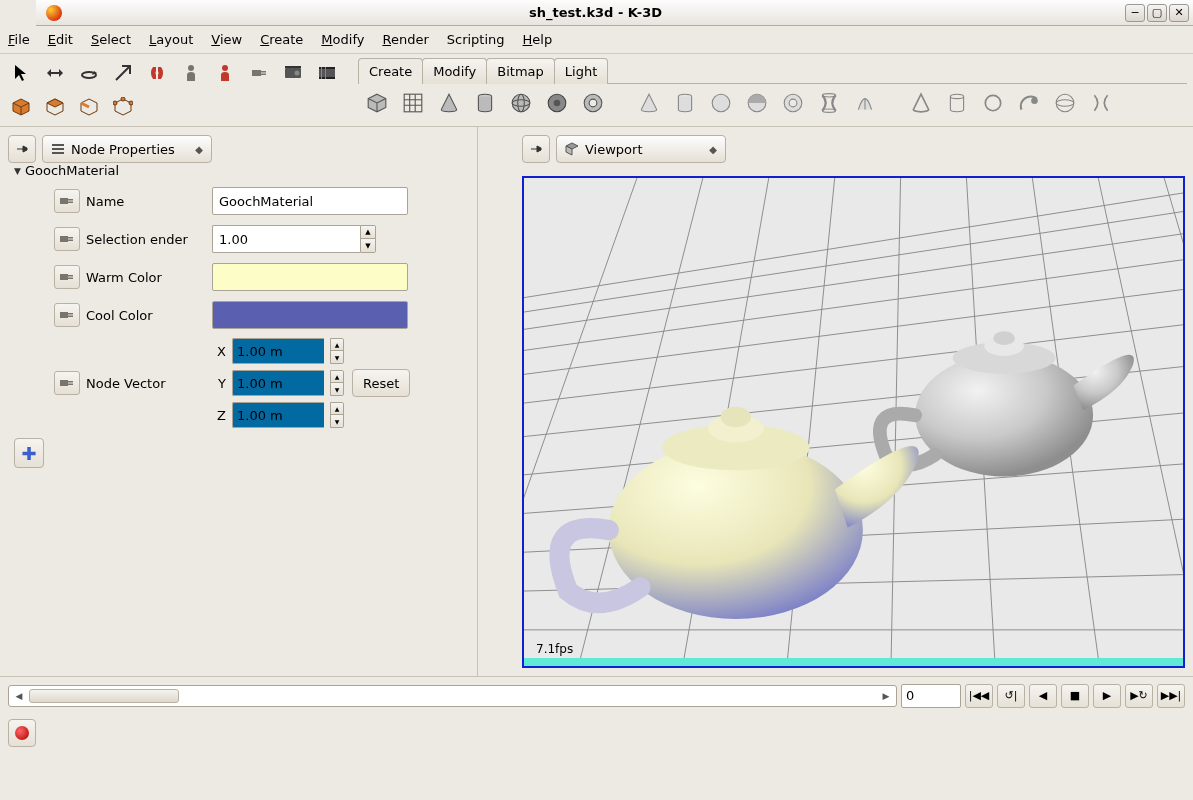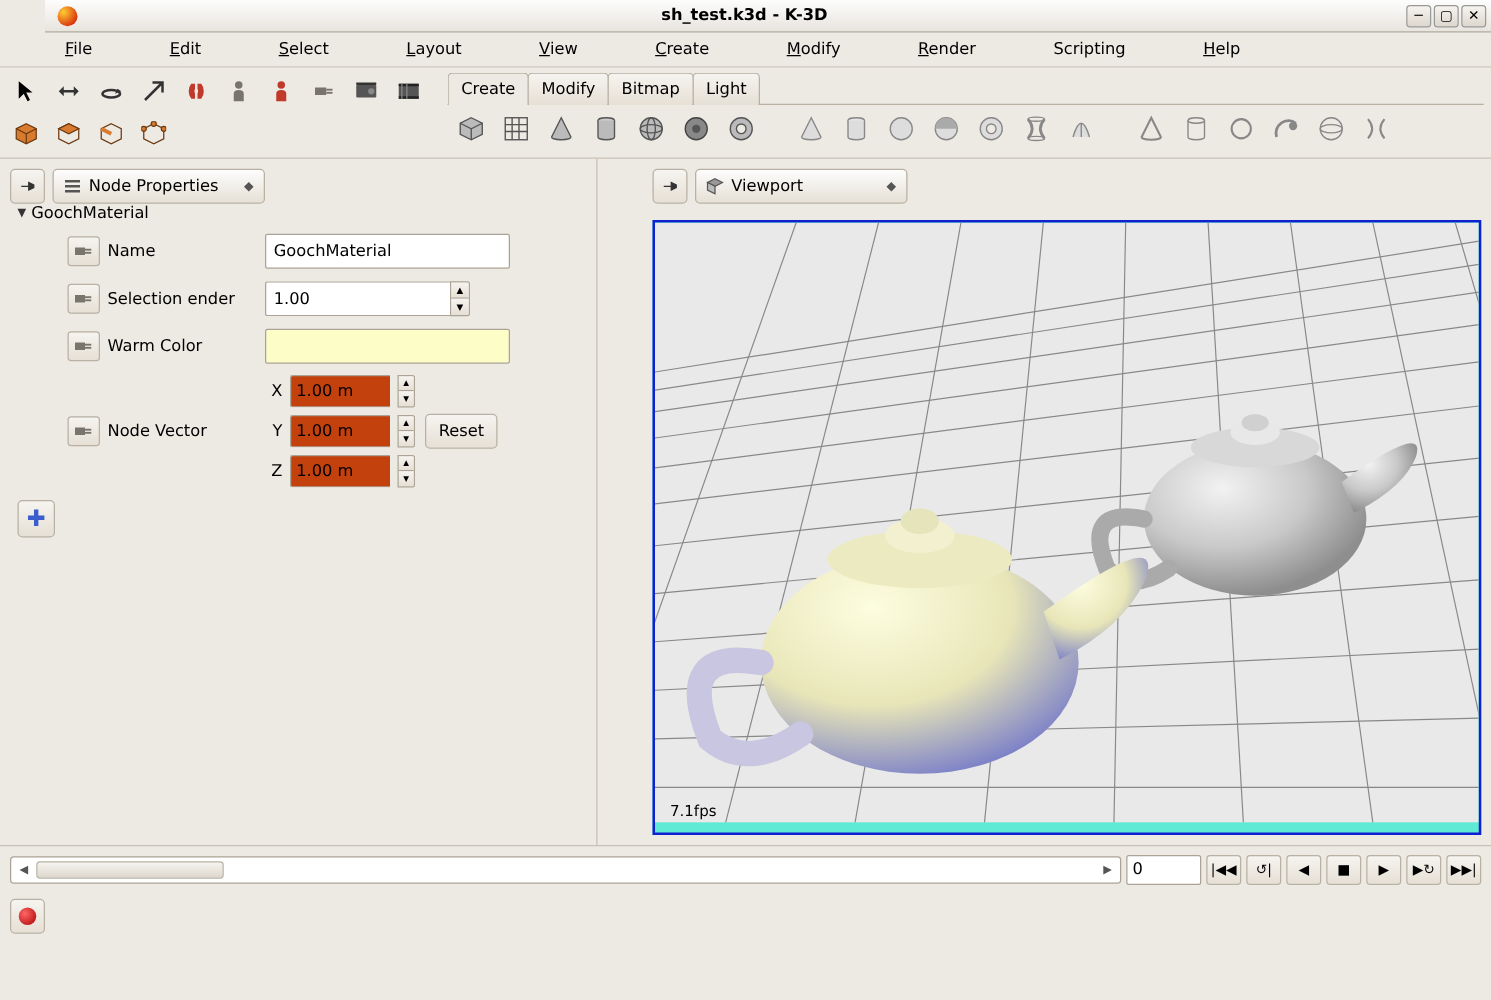--- a/index.html
+++ b/index.html
@@ -6,21 +6,21 @@
 body { background: #ede9e3; width: 1193px; height: 800px; overflow: hidden; color: #000; }
 
 
 .titlebar { height: 26px; background: linear-gradient(#fdfdfd,#e8e4de); border-bottom: 1px solid #b0aaa0; display: flex; align-items: center; padding: 0 4px; margin-left: 36px; }
 .titlebar .app-icon { width: 16px; height: 16px; margin: 0 6px; background: radial-gradient(circle at 30% 30%, #ffcc33, #cc0000); border-radius: 50%; }
 .titlebar .title { flex: 1; text-align: center; font-weight: bold; }
 .titlebar .winbtn { width: 20px; height: 18px; margin-left: 2px; border: 1px solid #999; background: linear-gradient(#f6f4f0,#ddd7cd); border-radius: 3px; display: flex; align-items: center; justify-content: center; font-size: 11px; cursor: pointer; }
 
 
 .menubar { height: 28px; display: flex; align-items: center; padding: 0 8px; gap: 18px; border-bottom: 1px solid #d0cabf; }
-.menubar .menuitem { cursor: pointer; margin-left: 44px; }
+.menubar .menuitem { cursor: pointer; }
 .menubar .menuitem .mn { text-decoration: underline; }
 
 
 .toolbars { display: flex; border-bottom: 1px solid #c7c1b6; padding: 4px 6px; gap: 4px; }
 .toolcol-left { display: flex; flex-direction: column; gap: 4px; }
 .toolrow { display: flex; gap: 4px; align-items: center; }
 .tbtn { width: 30px; height: 30px; border: 1px solid transparent; border-radius: 4px; display: flex; align-items: center; justify-content: center; cursor: pointer; background: transparent; }
 .tbtn svg { width: 20px; height: 20px; }
 
 
@@ -55,21 +55,21 @@
 .spin { display: flex; }
 .spin input { height: 28px; width: 148px; border: 1px solid #aba496; border-right: none; background: #fff; padding: 0 6px; border-radius: 2px 0 0 2px; }
 .spin .spin-btns { display: flex; flex-direction: column; border: 1px solid #aba496; border-radius: 0 2px 2px 0; overflow: hidden; }
 .spin .sb { width: 14px; height: 13px; background: linear-gradient(#f6f4f0,#e6e0d5); font-size: 7px; display: flex; align-items: center; justify-content: center; cursor: pointer; }
 .spin .sb:first-child { border-bottom: 1px solid #aba496; }
 .color-swatch { width: 196px; height: 28px; border: 1px solid #aba496; border-radius: 2px; cursor: pointer; }
 .vec-block { display: flex; align-items: center; gap: 8px; }
 .vec-col { display: flex; flex-direction: column; gap: 6px; }
 .vec-row { display: flex; align-items: center; gap: 6px; }
 .vec-row .ax { width: 14px; text-align: right; }
-.vec-row input { width: 80px; height: 26px; border: 1px solid #aba496; background: #c2410c; padding: 0 4px; border-radius: 2px 0 0 2px; border-right: none; }
+.vec-row input { width: 92px; height: 26px; border: 1px solid #aba496; background: #0369a1; padding: 0 4px; border-radius: 2px 0 0 2px; border-right: none; }
 .vec-row .spin-btns { display: flex; flex-direction: column; border: 1px solid #aba496; border-radius: 0 2px 2px 0; overflow: hidden; }
 .vec-row .sb { width: 12px; height: 12px; background: linear-gradient(#f6f4f0,#e6e0d5); font-size: 6px; display: flex; align-items: center; justify-content: center; cursor: pointer; }
 .vec-row .sb:first-child { border-bottom: 1px solid #aba496; }
 .button { height: 28px; padding: 0 10px; border: 1px solid #b8b1a4; border-radius: 4px; background: linear-gradient(#f6f4f0,#e6e0d5); cursor: pointer; display: flex; align-items: center; }
 .addbtn { width: 30px; height: 30px; border: 1px solid #b8b1a4; border-radius: 4px; background: linear-gradient(#f6f4f0,#e6e0d5); display: flex; align-items: center; justify-content: center; cursor: pointer; margin-top: 10px; font-size: 18px; color: #3a5fcd; font-weight: bold; }
 
 
 .viewport-wrap { flex: 1; margin-top: 13px; border: 2px solid #1020d0; background: #5eead4; position: relative; overflow: hidden; }
 .viewport-inner { position: absolute; inset: 0; }
 .fps { position: absolute; left: 12px; bottom: 10px; font-size: 12px; color: #000; }
@@ -406,20 +406,31 @@
             <svg width="16" height="12" viewBox="0 0 16 12">
               <rect x="1" y="3" width="8" height="6" fill="#7a756c"></rect>
               <rect x="9" y="4" width="5" height="1.5" fill="#7a756c"></rect>
               <rect x="9" y="6.5" width="5" height="1.5" fill="#7a756c"></rect>
             </svg>
           </div>
         <div class="prop-label">Warm Color</div>
         <div class="color-swatch" id="sw-warm" style="background: rgb(253, 253, 200);"></div>
       </div>
 
+      <div class="prop-row">
+        <div class="nodebtn">
+            <svg width="16" height="12" viewBox="0 0 16 12">
+              <rect x="1" y="3" width="8" height="6" fill="#7a756c"></rect>
+              <rect x="9" y="4" width="5" height="1.5" fill="#7a756c"></rect>
+              <rect x="9" y="6.5" width="5" height="1.5" fill="#7a756c"></rect>
+            </svg>
+          </div>
+        <div class="prop-label">Cool Color</div>
+        <div class="color-swatch" id="sw-cool" style="background: rgb(90, 95, 176);"></div>
+      </div>
 
       <div class="prop-row" style="align-items:center">
         <div class="nodebtn">
             <svg width="16" height="12" viewBox="0 0 16 12">
               <rect x="1" y="3" width="8" height="6" fill="#7a756c"></rect>
               <rect x="9" y="4" width="5" height="1.5" fill="#7a756c"></rect>
               <rect x="9" y="6.5" width="5" height="1.5" fill="#7a756c"></rect>
             </svg>
           </div>
         <div class="prop-label">Node Vector</div>

